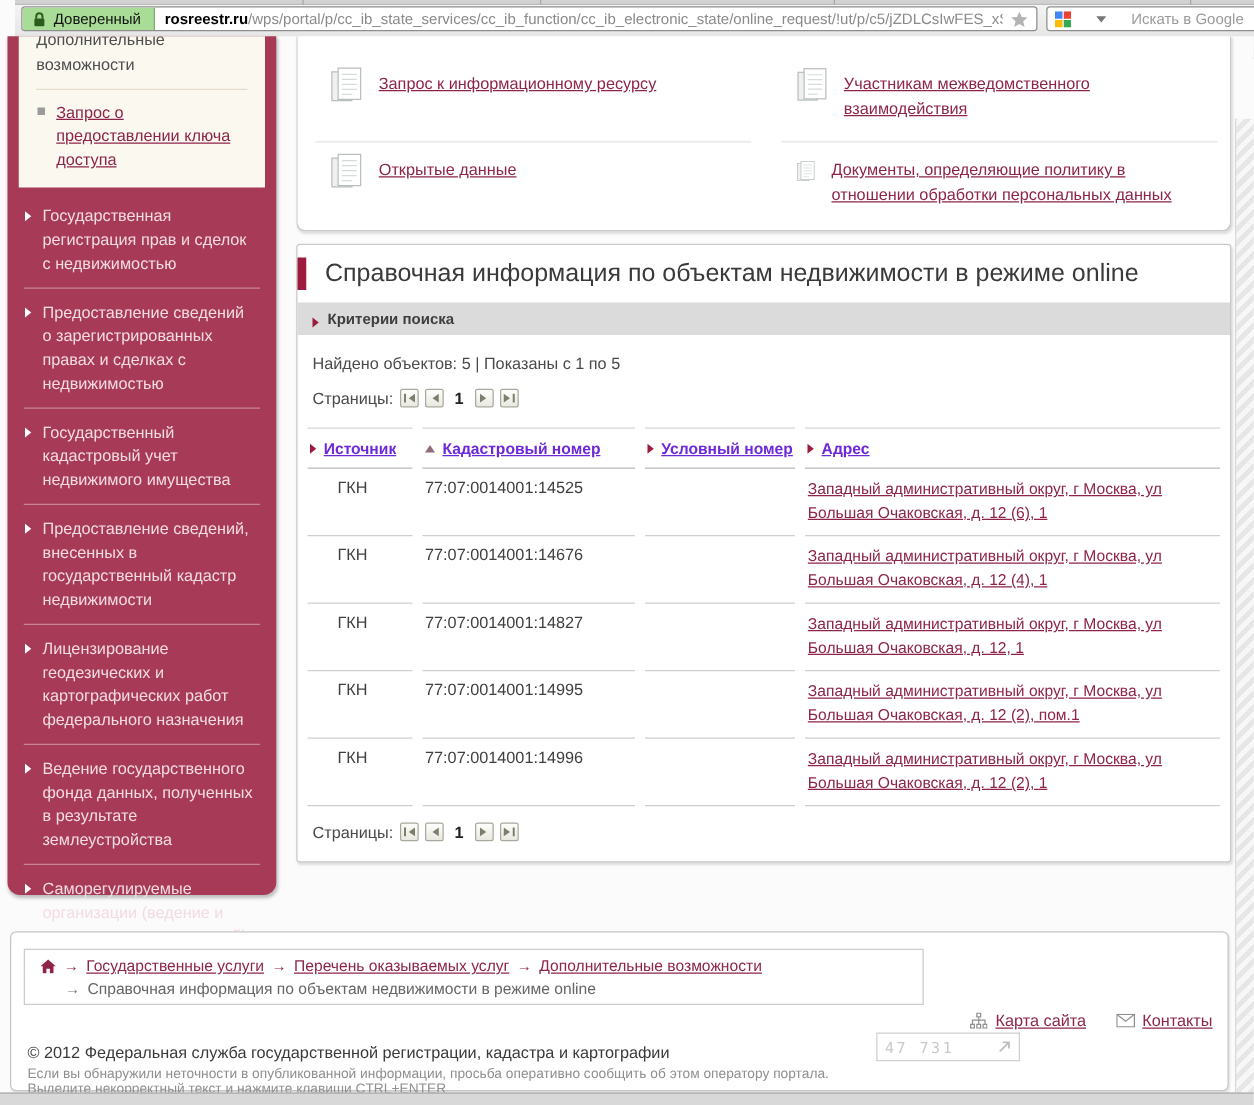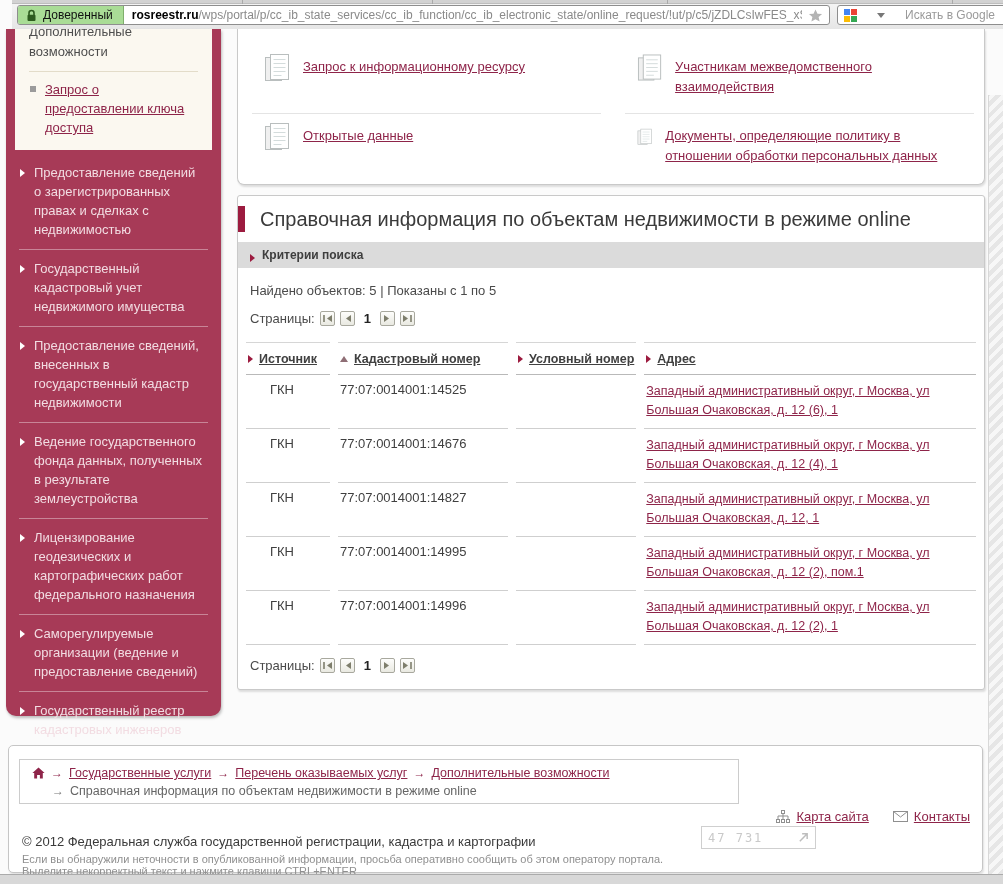--- a/index.html
+++ b/index.html
@@ -79,21 +79,21 @@
   .pages-row { padding:13px 12px 12px; display:flex; align-items:center; gap:5px;
     font-size:13px; color:#4A4A4A; }
   .pg-btn { width:15px; height:15px; border:1px solid #A8A89E; border-radius:2px;
     background:linear-gradient(#FDFDFB,#E9E9E1); display:inline-flex;
     align-items:center; justify-content:center; cursor:pointer; }
   .pg-current { font-weight:bold; color:#222; margin:0 4px; }
 
   table.results { width:100%; border-collapse:separate; border-spacing:8px 0; margin-top:4px; }
   th { text-align:left; vertical-align:middle; padding:9px 2px 8px;
     border-top:1px solid #D6D6D6; border-bottom:1px solid #B9B9B9; white-space:nowrap; }
-  th .col-link { color:#404040; font-weight:bold; font-size:12.5px; text-decoration:underline; }
+  th .col-link { color:#6d28d9; font-weight:bold; font-size:12.5px; text-decoration:underline; }
   th .hdr { display:flex; align-items:center; gap:6px; }
   .tri-up-g { width:0; height:0; border-bottom:6px solid #8F6E75;
     border-left:4px solid transparent; border-right:4px solid transparent; }
   td { vertical-align:top; padding:7px 2px 8px; border-bottom:1px solid #CFCFCF;
     font-size:13px; color:#3F3F3F; }
   col.c1 { width:84px; } col.c2 { width:170px; } col.c3 { width:106px; }
   td.src { padding-left:24px; }
   td.addr a { color:#8E2449; font-size:12.5px; text-decoration:underline; line-height:19px; }
 
   
@@ -171,25 +171,26 @@
   <div class="sidebar">
     <div class="side-active">
       <div class="sa-title">Дополнительные возможности</div>
       <div class="sa-divider"></div>
       <div class="sa-link-row">
         <span class="sa-bullet"></span>
         <a class="sa-link" href="#">Запрос о предоставлении ключа доступа</a>
       </div>
     </div>
     <ul class="side-menu">
+      <li><span class="tri-right-w"></span><span>Государственная регистрация прав и сделок с недвижимостью</span></li>
       <li><span class="tri-right-w"></span><span>Предоставление сведений о зарегистрированных правах и сделках с недвижимостью</span></li>
       <li><span class="tri-right-w"></span><span>Государственный кадастровый учет недвижимого имущества</span></li>
       <li><span class="tri-right-w"></span><span>Предоставление сведений, внесенных в государственный кадастр недвижимости</span></li>
+      <li><span class="tri-right-w"></span><span>Лицензирование геодезических и картографических работ федерального назначения</span></li>
       <li><span class="tri-right-w"></span><span>Ведение государственного фонда данных, полученных в результате землеустройства</span></li>
-      <li><span class="tri-right-w"></span><span>Лицензирование геодезических и картографических работ федерального назначения</span></li>
       <li><span class="tri-right-w"></span><span>Саморегулируемые организации (ведение и предоставление сведений)</span></li>
       <li><span class="tri-right-w"></span><span>Государственный реестр кадастровых инженеров</span></li>
       <li><span class="tri-right-w"></span><span>Сводный реестр арбитражных управляющих</span></li>
     </ul>
   </div>
 
   <div class="topbox">
     <div class="ql-row ql-row-1">
       <div class="ql-cell">
         <svg width="26" height="30" viewBox="0 0 26 30">

